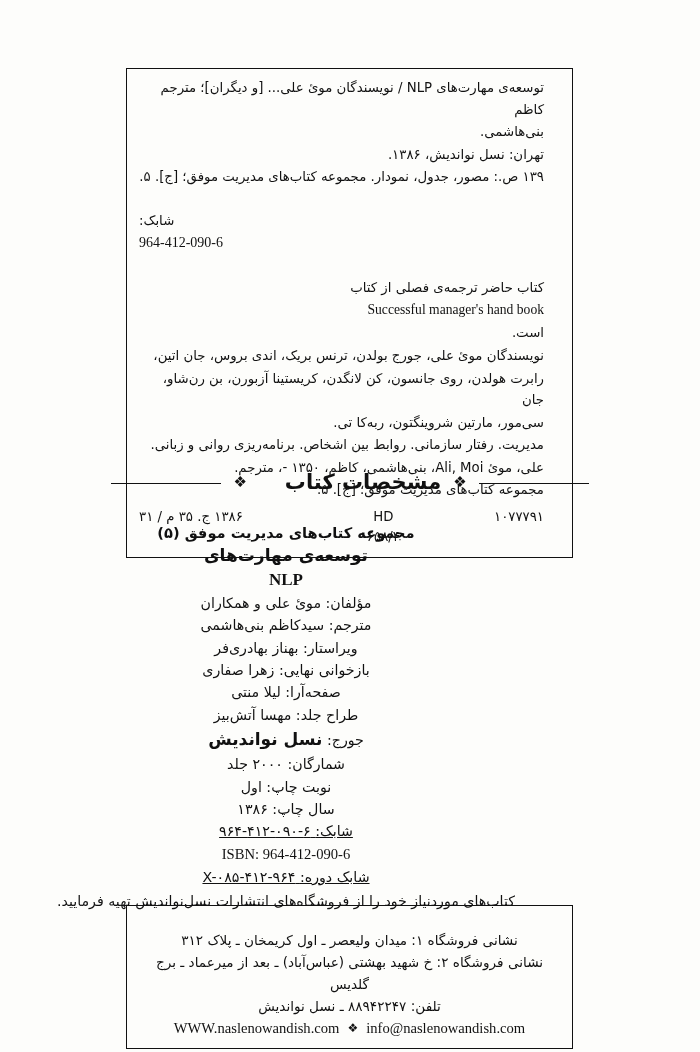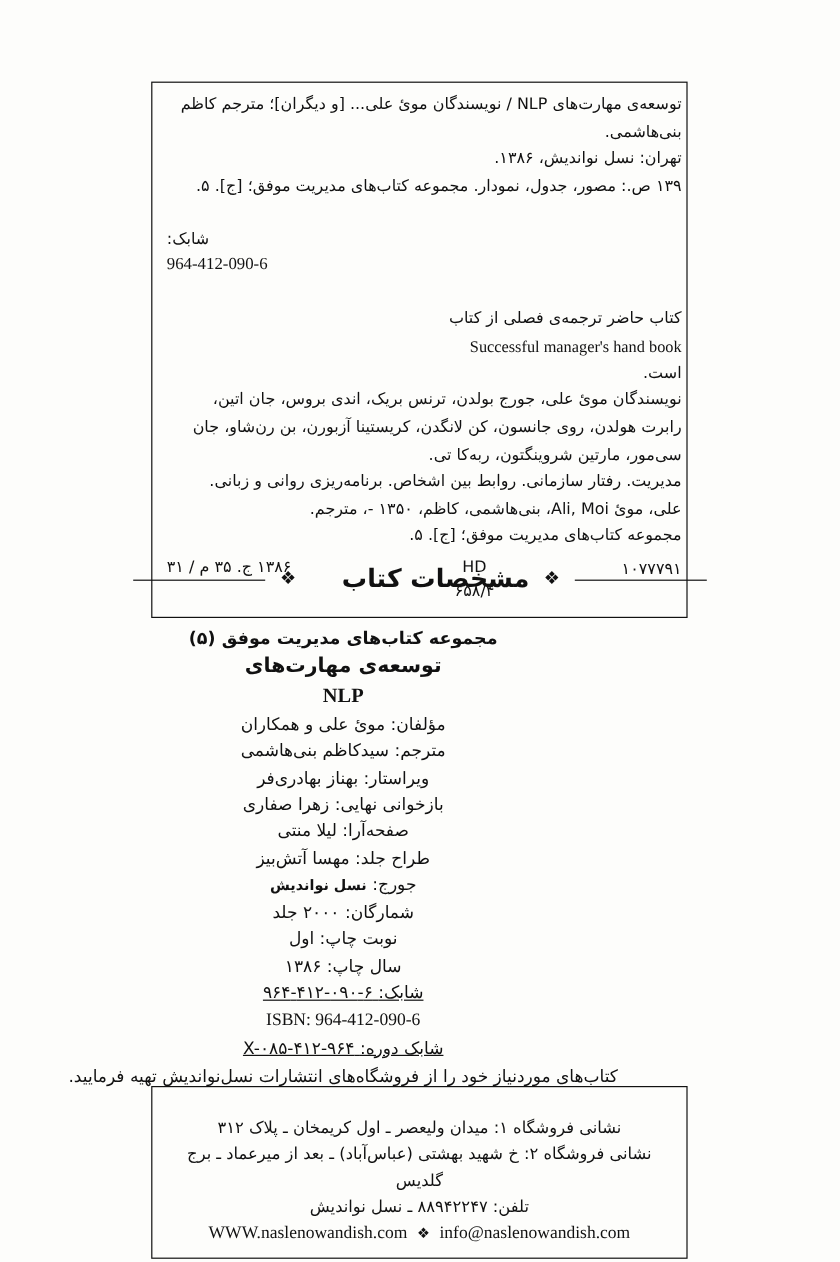--- a/index.html
+++ b/index.html
@@ -22,21 +22,21 @@
   }
 
   
   .cip-box {
     position: absolute;
     top: 68px;
     left: 126px;
     width: 447px;
     box-sizing: border-box;
     border: 1.6px solid #111;
-    padding: 8px 4px 10px 12px;
+    padding: 8px 28px 10px 12px;
     direction: rtl;
     text-align: right;
     font-size: 13.3px;
     line-height: 1.62;
   }
   .cip-box p {
     margin: 0 0 1px 0;
     white-space: pre-wrap;
   }
   .cip-box p.ltr {
@@ -119,21 +119,21 @@
   }
   .specs .booktitle {
     font-weight: bold;
     font-size: 17px;
     line-height: 1.4;
   }
   .specs .booktitle .en {
     font-family: "Liberation Serif", serif;
     font-weight: bold;
   }
-  .specs .publisher b { font-size: 12px; }
+  .specs .publisher b { font-size: 17px; }
   .specs .ltr {
     direction: ltr;
     font-family: "Liberation Serif", serif;
     font-size: 14.6px;
   }
   .specs .isbn-fa { font-size: 14.2px; text-decoration: underline; }
   .specs .note { font-size: 14.2px; margin-top: 2px;}
 
   
   .addr-box {

